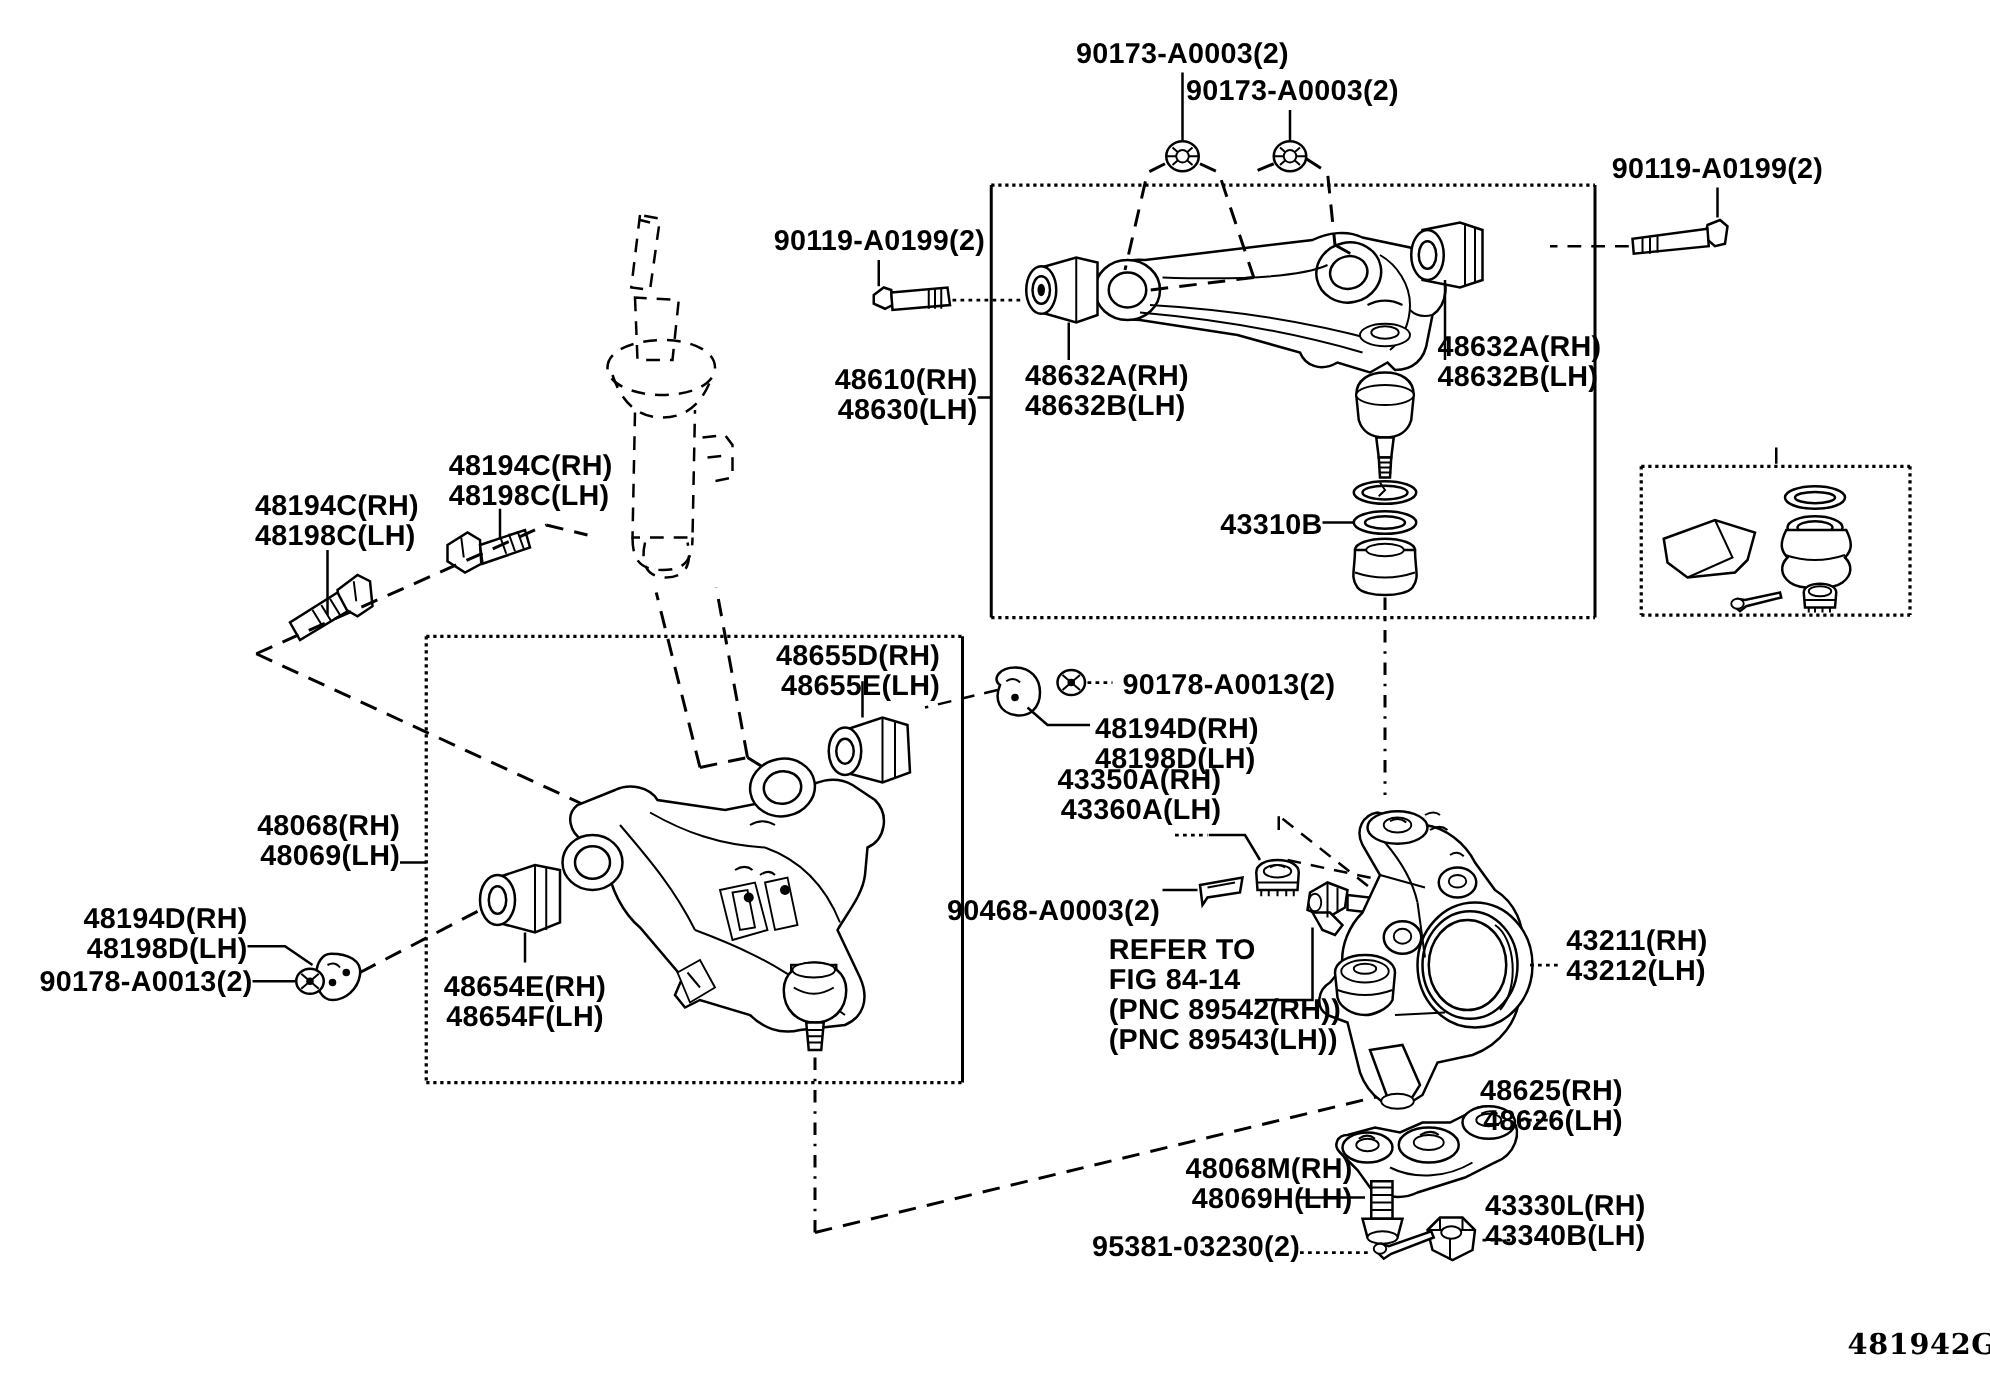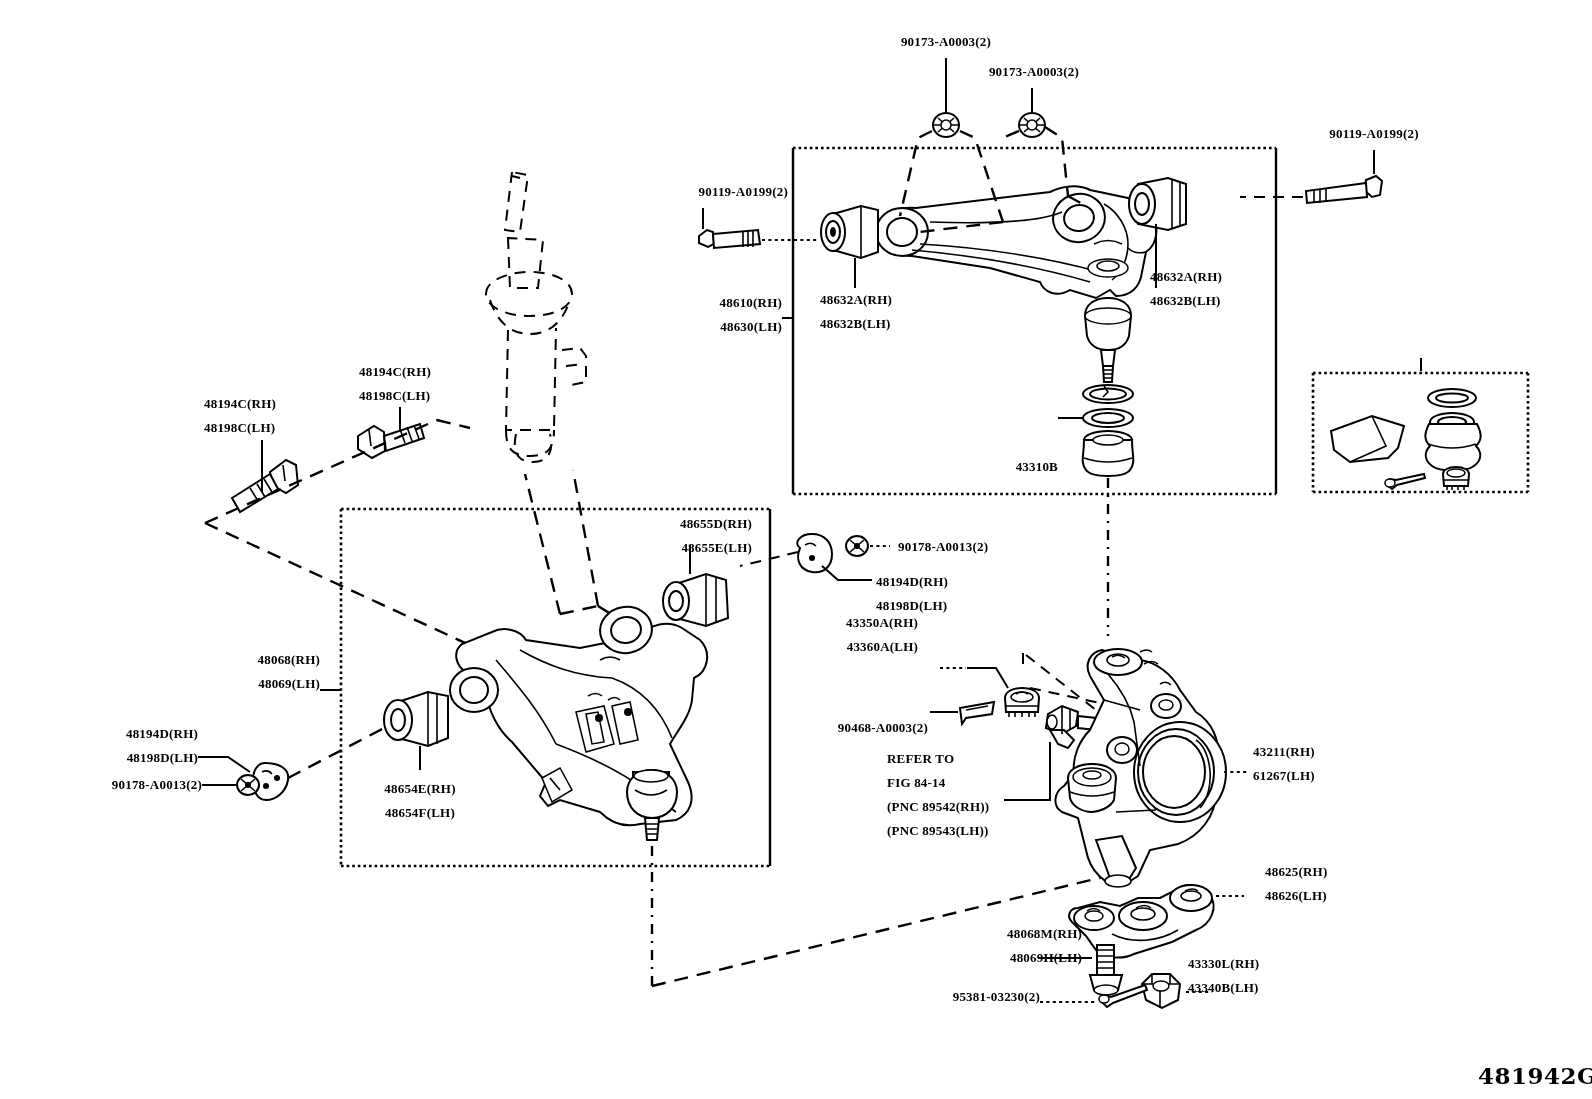--- a/index.html
+++ b/index.html
@@ -6,23 +6,23 @@
   #page{
     position:relative;
     width:1592px;height:1099px;
     background:#ffffff;
     overflow:hidden;
     font-family:"DejaVu Serif", serif;
   }
   svg.art{position:absolute;left:0;top:0;width:1592px;height:1099px;overflow:visible;}
   .lbl{
     position:absolute;
-    font-family:Liberation Serif, serif;
+    font-family:Liberation Sans, sans-serif;
     font-weight:700;
-    font-size:13px;
+    font-size:23px;
     line-height:24px;
     color:#000000;
     white-space:pre;
     letter-spacing:0.2px;
   }
   .lbl.r{text-align:right;}
   .lbl.c{text-align:center;}
   .figcode{
     position:absolute;
     font-family:"DejaVu Serif", serif;
@@ -520,21 +520,21 @@
 
   <div class="lbl r" style="left:382px;top:291px;width:400px;">48610(RH)
 48630(LH)</div>
 
   <div class="lbl" style="left:820px;top:288px;">48632A(RH)
 48632B(LH)</div>
 
   <div class="lbl" style="left:1150px;top:265px;">48632A(RH)
 48632B(LH)</div>
 
-  <div class="lbl r" style="left:858px;top:407px;width:200px;margin-top:48px;">43310B</div>
+  <div class="lbl r" style="left:858px;top:407px;width:200px;">43310B</div>
 
 
   <div class="lbl" style="left:359px;top:360px;">48194C(RH)
 48198C(LH)</div>
 
   <div class="lbl" style="left:204px;top:392px;">48194C(RH)
 48198C(LH)</div>
 
   <div class="lbl r" style="left:20px;top:648px;width:300px;">48068(RH)
 48069(LH)</div>
@@ -559,23 +559,23 @@
 43360A(LH)</div>
 
   <div class="lbl r" style="left:680px;top:716px;width:248px;">90468-A0003(2)</div>
 
   <div class="lbl" style="left:855px;top:747px;margin-left:32px;">REFER TO
 FIG 84-14
 (PNC 89542(RH))
 (PNC 89543(LH))</div>
 
   <div class="lbl" style="left:1253px;top:740px;">43211(RH)
-61267(LH)</div>
-
-  <div class="lbl" style="left:1265px;top:860px;">48625(RH)
+43212(LH)</div>
+
+  <div class="lbl" style="left:1184px;top:860px;text-align:right;">48625(RH)
 48626(LH)</div>
 
   <div class="lbl r" style="left:844px;top:922px;width:238px;">48068M(RH)
 48069H(LH)</div>
 
   <div class="lbl" style="left:1188px;top:952px;">43330L(RH)
 43340B(LH)</div>
 
   <div class="lbl r" style="left:800px;top:985px;width:240px;">95381-03230(2)</div>
 

